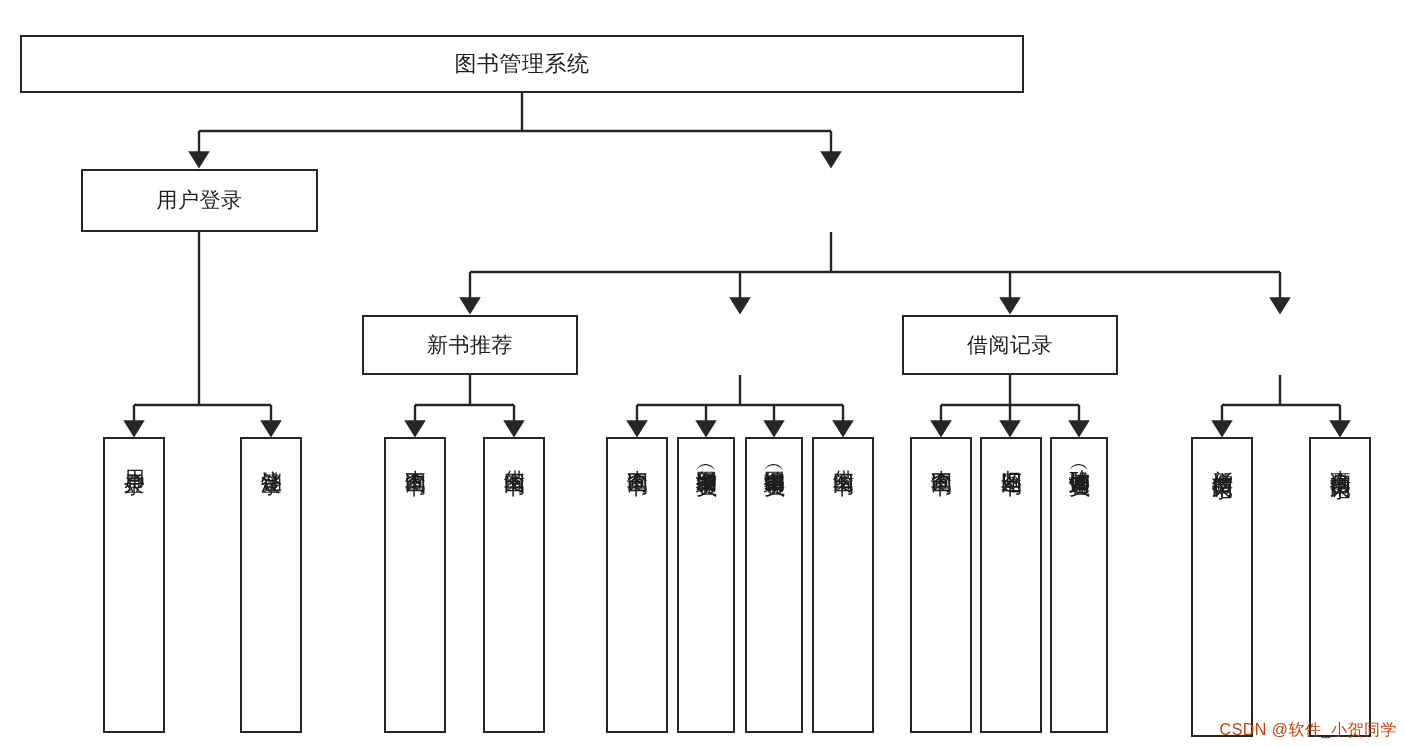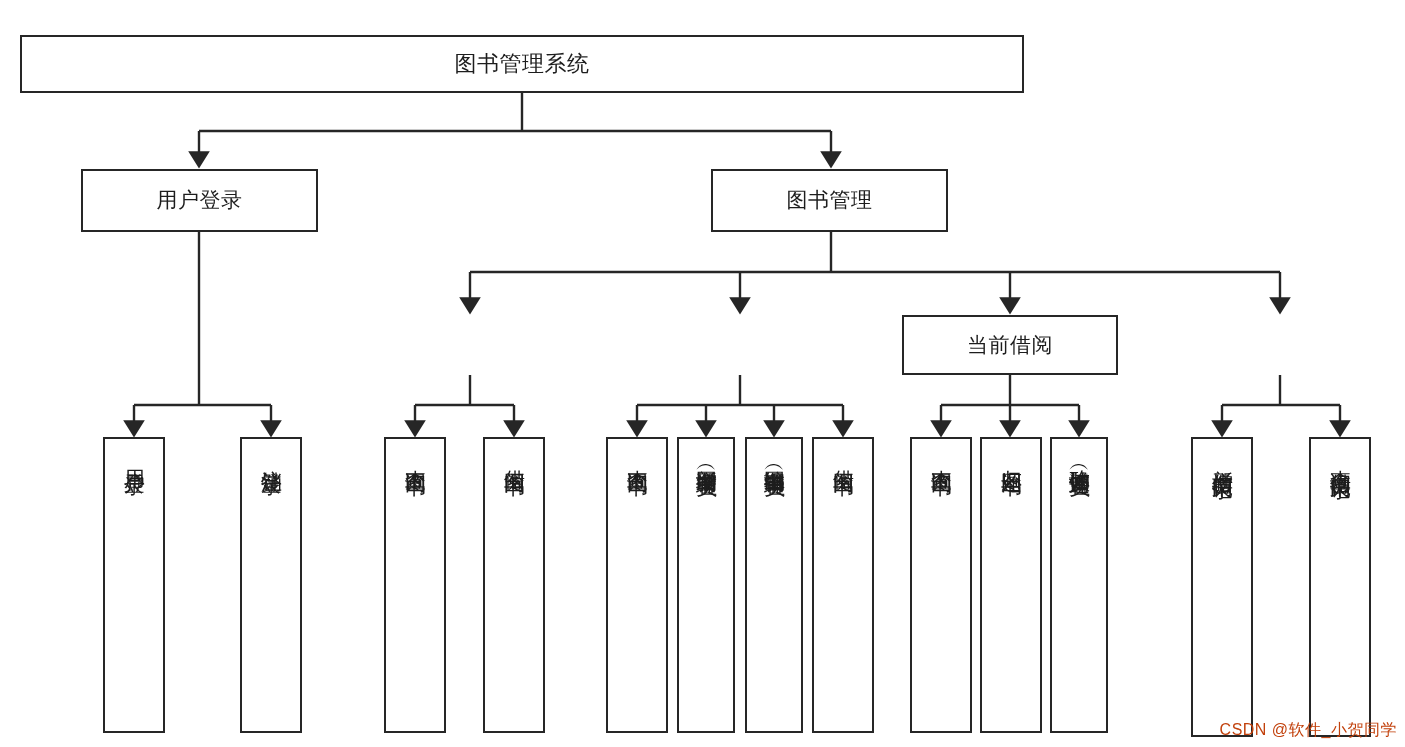--- a/index.html
+++ b/index.html
@@ -123,26 +123,26 @@
     </g>
   </svg>
 
   <div class="node root" style="left:20px;top:11px;width:1004px;height:58px;margin-top:24px;">
     <span class="label">图书管理系统</span>
   </div>
 
   <div class="node" style="left:81px;top:169px;width:237px;height:63px;">
     <span class="label">用户登录</span>
   </div>
-  <div class="node" style="left:711px;top:169px;width:237px;height:63px;">
-    <span class="label">图书管理</span>
+
+  <div class="node" style="left:362px;top:315px;width:216px;height:60px;">
+    <span class="label">新书推荐</span>
   </div>
-
   <div class="node" style="left:902px;top:315px;width:216px;height:60px;">
-    <span class="label">当前借阅</span>
+    <span class="label">借阅记录</span>
   </div>
 
   <div class="node vert" style="left:103px;top:437px;width:62px;height:296px;">
     <span class="label">用户登录</span>
   </div>
   <div class="node vert" style="left:240px;top:437px;width:62px;height:296px;">
     <span class="label">注销登录</span>
   </div>
 
   <div class="node vert" style="left:384px;top:437px;width:62px;height:296px;">

